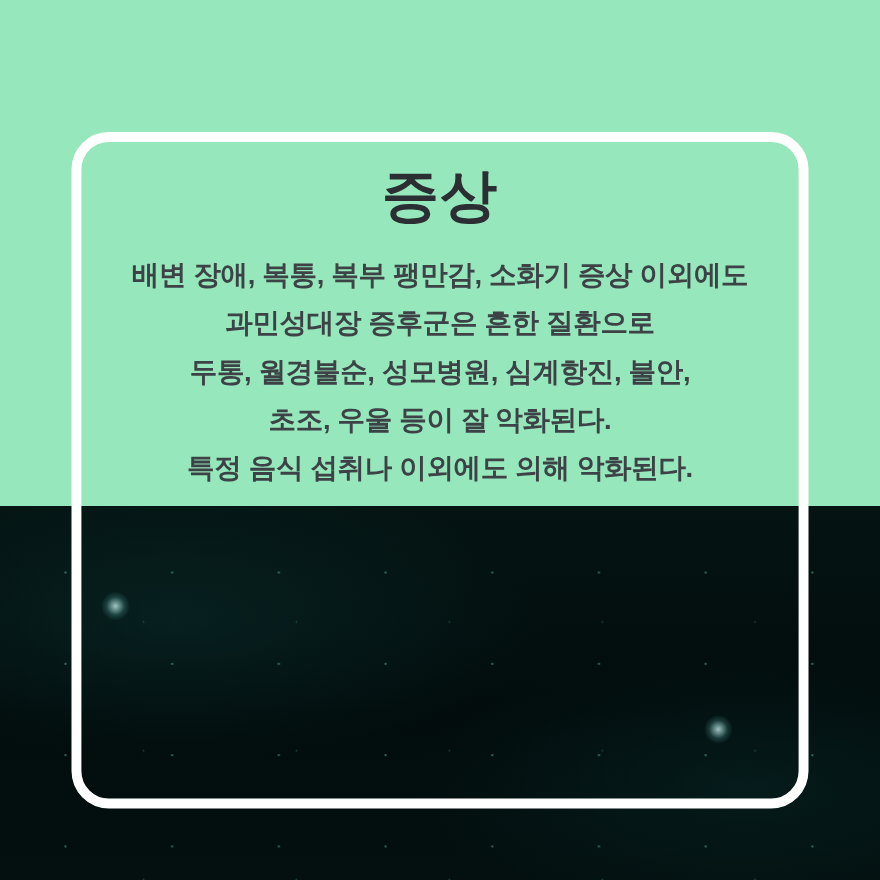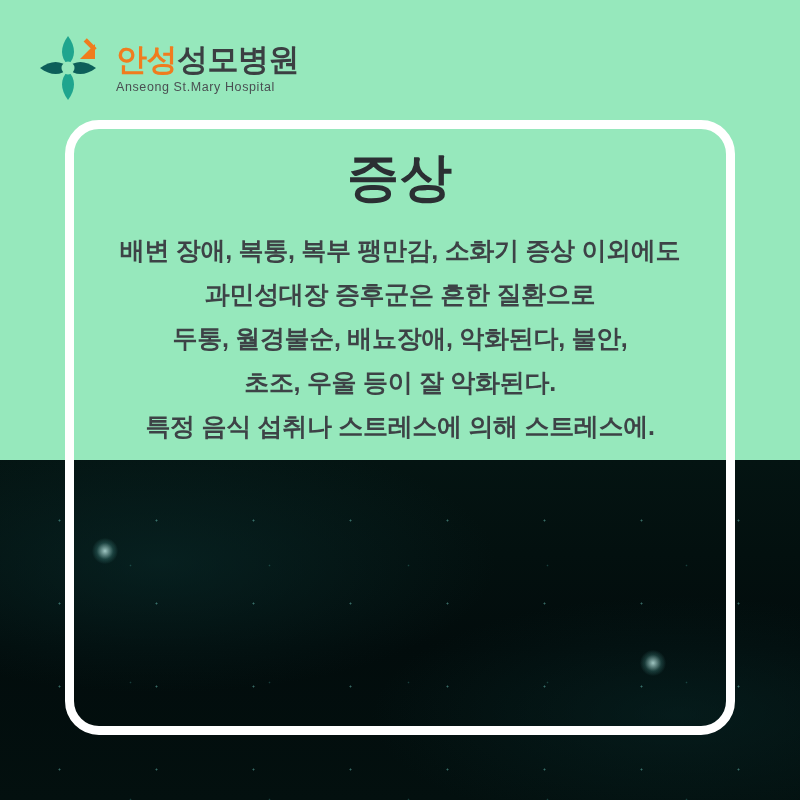--- a/index.html
+++ b/index.html
@@ -140,45 +140,24 @@
   <div class="photo">
     <div class="photo-vignette"></div>
 
     <div class="dust"></div>
     <div class="glow-dot" style="left:92px;  top:78px;"></div>
     <div class="glow-dot" style="left:640px; top:190px;"></div>
   </div>
 
   <div class="frame"></div>
 
-  <div class="logo">
-    <svg class="logo-mark" viewBox="0 0 72 68">
-      <g fill="#157b6e">
-        <path d="M30 2 C22 13 22 23 30 31 C38 23 38 13 30 2 Z" fill="#1fa58e"></path>
-        <path d="M30 66 C22 55 22 45 30 37 C38 45 38 55 30 66 Z" fill="#1fa58e"></path>
-        <path d="M2 34 C13 26 23 26 31 34 C23 42 13 42 2 34 Z" fill="#0d5f5a"></path>
-        <path d="M58 34 C47 26 37 26 29 34 C37 42 47 42 58 34 Z" fill="#0d5f5a"></path>
-      </g>
-      <circle cx="30" cy="34" r="6.5" fill="#96e8bc"></circle>
-      <g>
-        <path d="M57 10 L57 25 L42 25 Z" fill="#f07c1e"></path>
-        <rect x="50" y="4" width="4.5" height="14" transform="rotate(-45 52 11)" fill="#f07c1e"></rect>
-      </g>
-    </svg>
-    <div class="logo-text">
-      <div class="logo-ko">
-        <span class="ko-a">안성</span><span class="ko-b">성모병원</span>
-      </div>
-      <div class="logo-en">Anseong St.Mary Hospital</div>
-    </div>
-  </div>
 
   <div class="headline">증상</div>
 
   <div class="body-copy">
     <span class="line">배변 장애, 복통, 복부 팽만감, 소화기 증상 이외에도</span>
     <span class="line">과민성대장 증후군은 흔한 질환으로</span>
-    <span class="line">두통, 월경불순, 배뇨장애, 악화된다, 불안,</span>
+    <span class="line">두통, 월경불순, 성모병원, 심계항진, 불안,</span>
     <span class="line">초조, 우울 등이 잘 악화된다.</span>
-    <span class="line">특정 음식 섭취나 스트레스에 의해 스트레스에.</span>
+    <span class="line">특정 음식 섭취나 이외에도 의해 악화된다.</span>
   </div>
 
 </div>
 
 </body></html>

